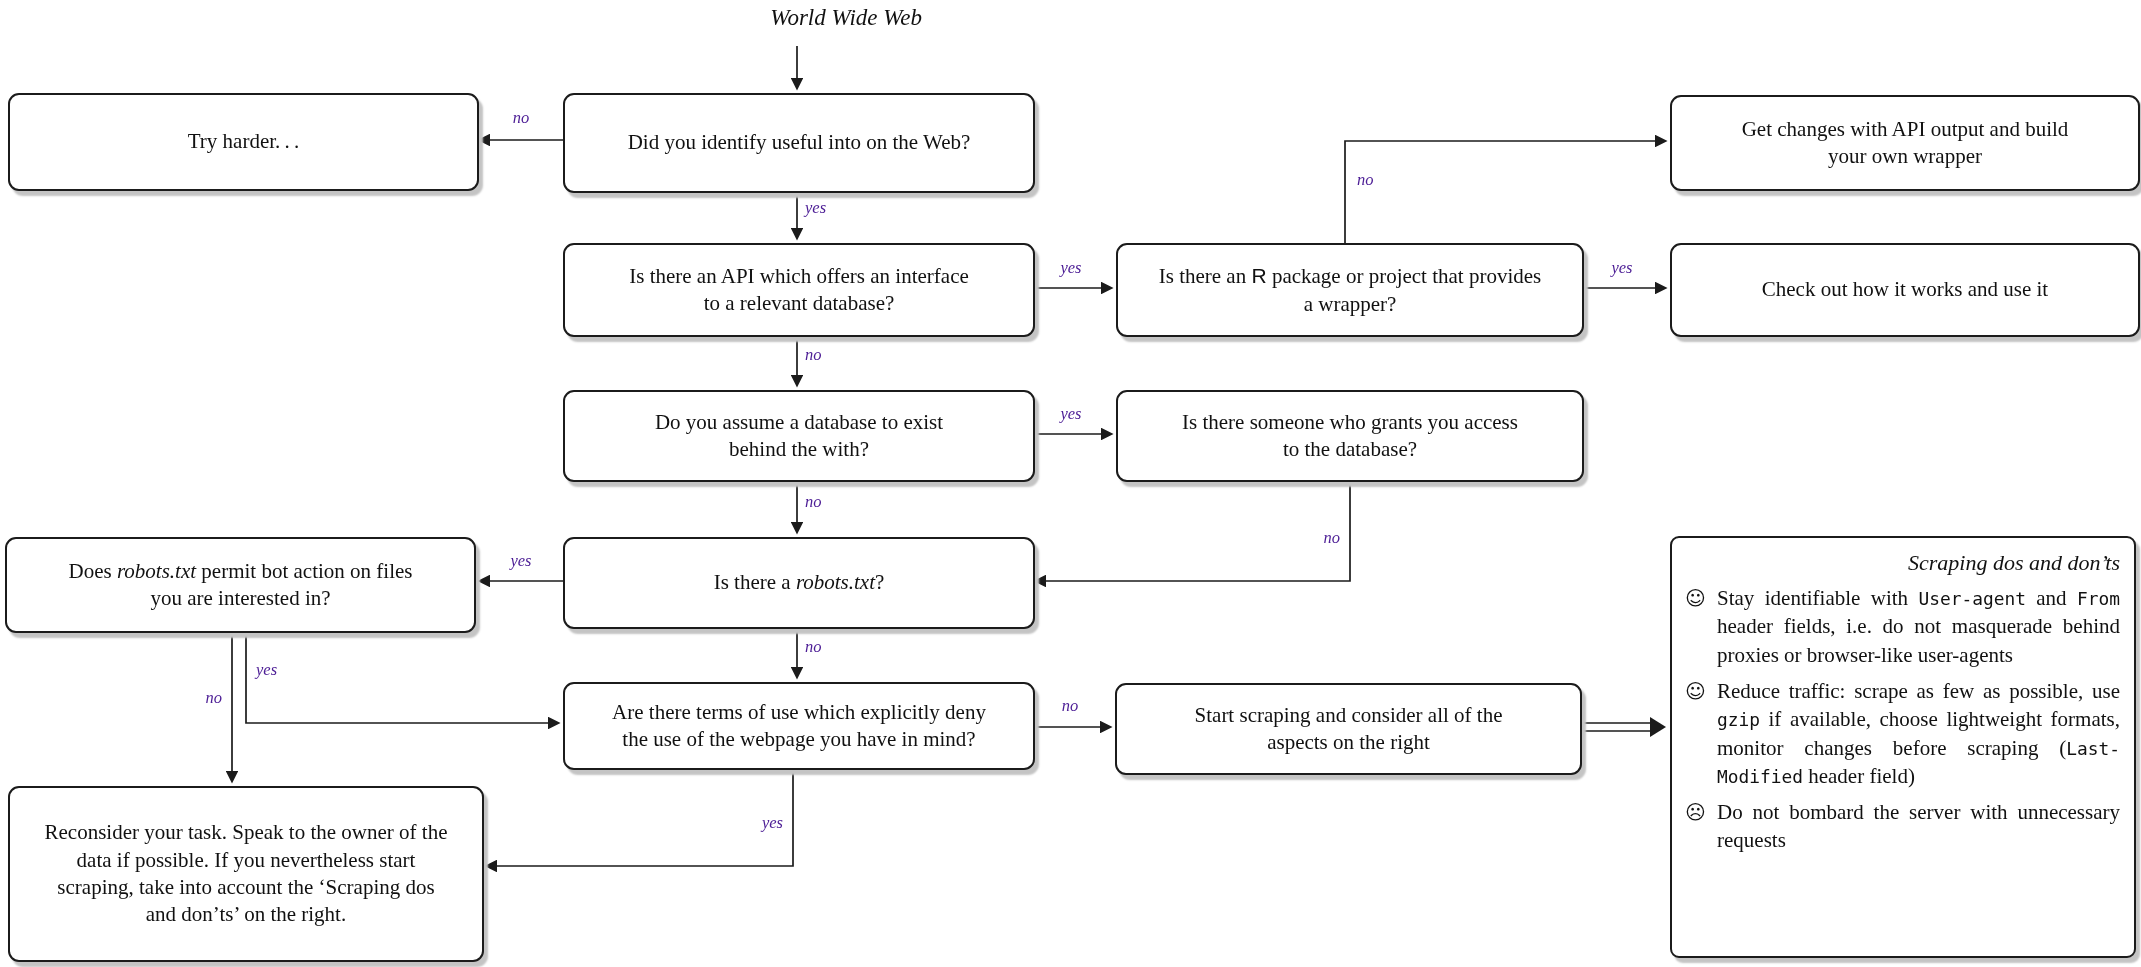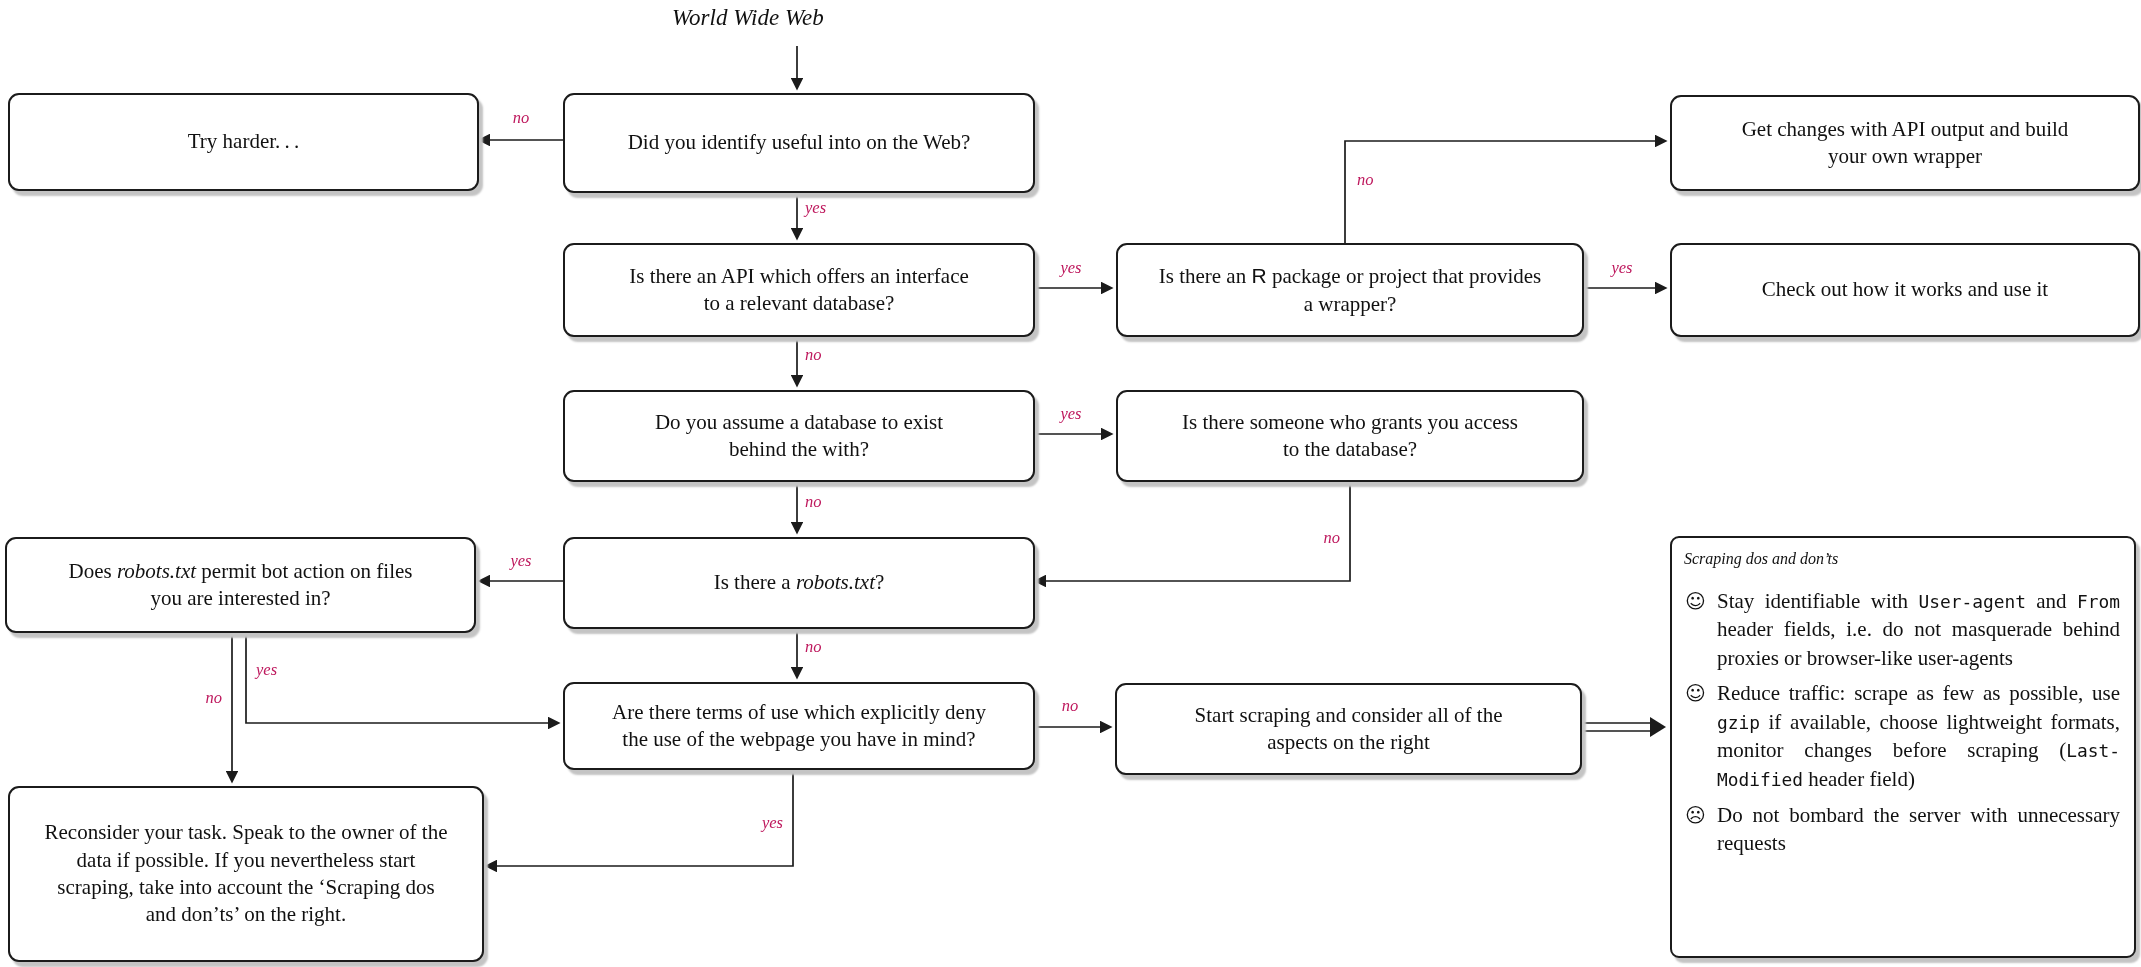--- a/index.html
+++ b/index.html
@@ -2,40 +2,40 @@
 <html><head>
 <meta charset="utf-8">
 <style>
   html,body{margin:0;padding:0;background:#ffffff;}
   #canvas{
     position:relative;width:2141px;height:967px;background:#ffffff;
     font-family:"Liberation Serif",serif;color:#111;overflow:hidden;
   }
   #edges{position:absolute;left:0;top:0;z-index:1;}
   .wtitle{
-    position:absolute;left:672px;top:5px;width:250px;text-align:left;
+    position:absolute;left:672px;top:5px;width:250px;text-align:right;
     font-style:italic;font-size:23px;z-index:2;
   }
   .node{
     position:absolute;z-index:2;display:flex;align-items:center;justify-content:center;
     text-align:center;background:#ffffff;border:2.2px solid #1b1b1b;border-radius:11px;
     box-shadow:4px 5px 2px #c4c4c4;font-size:21px;line-height:1.3;
   }
   .node .inner{display:inline-block;padding:4px 10px;}
   .elabel{
-    position:absolute;z-index:3;font-style:italic;font-size:16.5px;line-height:1;color:#be185d;
+    position:absolute;z-index:3;font-style:italic;font-size:16.5px;line-height:1;color:#4c1d95;
   }
   .elabel.c{text-align:center;}
   .elabel.r{text-align:right;}
   .panel{
     position:absolute;z-index:2;background:#ffffff;border:2.2px solid #1b1b1b;border-radius:9px;
     box-shadow:4px 5px 2px #c4c4c4;padding:8px 14px 8px 12px;font-size:21px;line-height:1.36;
     box-sizing:border-box;
   }
-  .panel-title{text-align:left;font-style:italic;margin:2px 0 17px 0;font-size:16px;}
+  .panel-title{text-align:right;font-style:italic;margin:2px 0 6px 0;font-size:22px;}
   .dos-item{position:relative;padding-left:33px;text-align:justify;margin-bottom:7px;}
   .dos-icon{
     position:absolute;left:1px;top:1px;font-size:20px;
     font-family:"DejaVu Sans",sans-serif;font-style:normal;
   }
   .mono{font-family:"DejaVu Sans Mono",monospace;font-size:0.85em;}
   .it{font-style:italic;}
   .sans{font-family:"Liberation Sans",sans-serif;}
 </style>
 </head>

